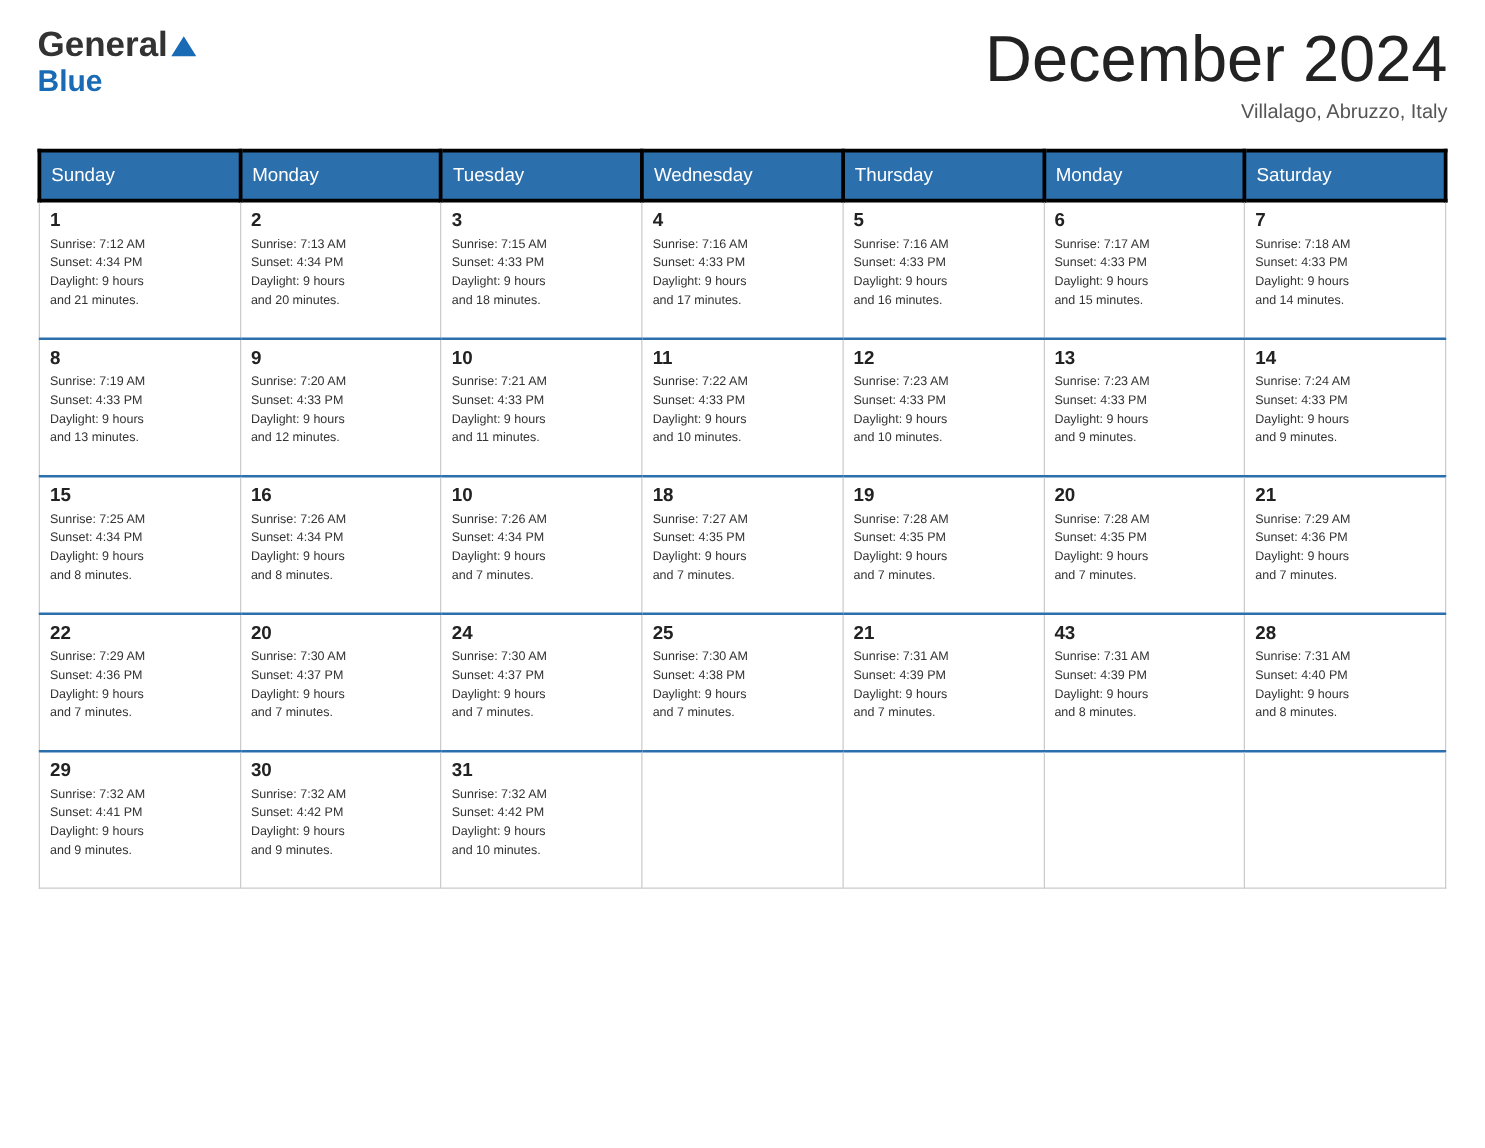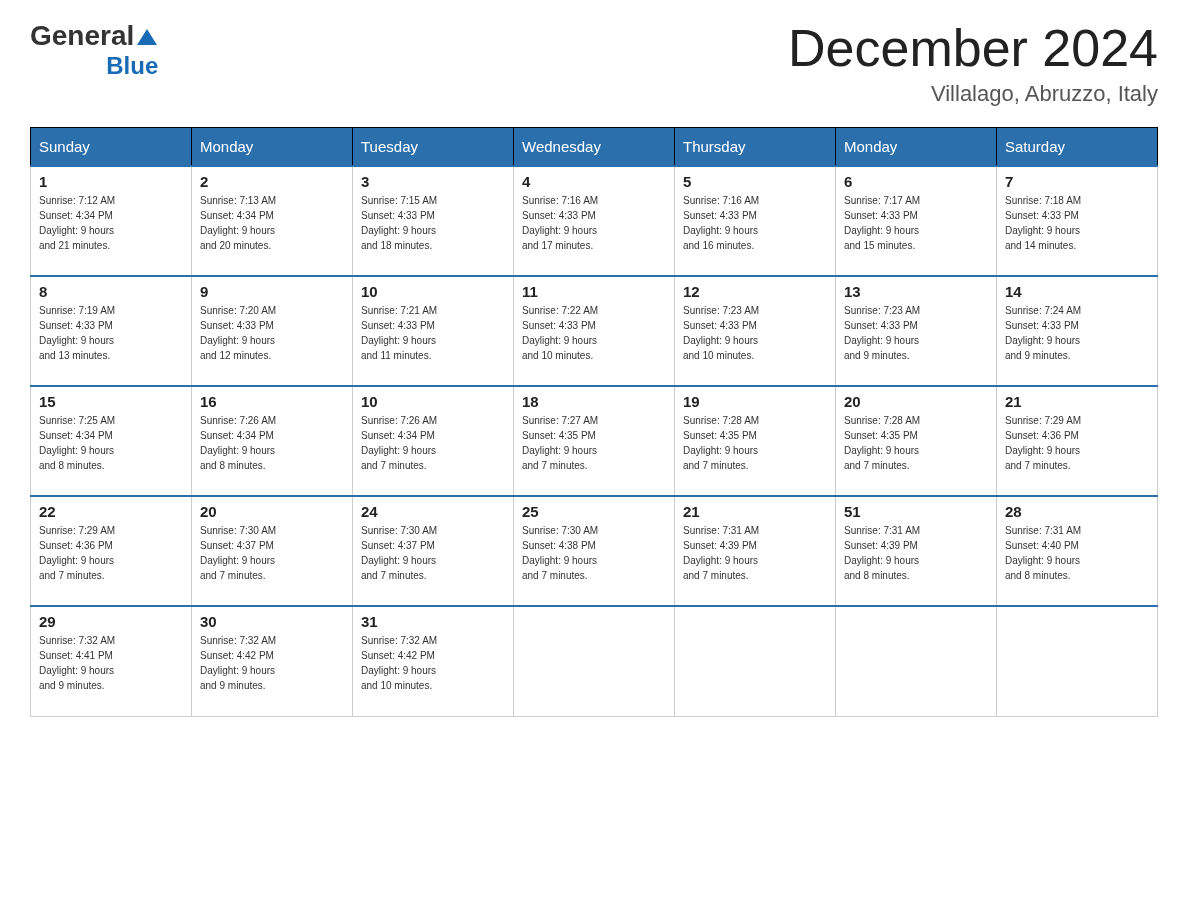--- a/index.html
+++ b/index.html
@@ -12,54 +12,54 @@
     }
     .header {
       display: flex;
       justify-content: space-between;
       align-items: flex-start;
       margin-bottom: 20px;
     }
     .logo {
       display: flex;
       flex-direction: column;
-      align-items: flex-end;
+      align-items: flex-start;
     }
     .logo-text-wrapper {
       display: flex;
       align-items: center;
     }
     .title-area {
       text-align: right;
     }
     .month-title {
       font-size: 52px;
       font-weight: normal;
       color: #222;
       line-height: 1.1;
     }
     .location {
-      font-size: 22px;
+      font-size: 16px;
       color: #555;
       margin-top: 4px;
       text-align: right;
     }
     table {
       width: 100%;
       border-collapse: collapse;
       table-layout: fixed;
     }
     th {
       background-color: #2c6fad;
       color: #fff;
       font-size: 15px;
       font-weight: normal;
       padding: 10px 8px;
       text-align: left;
-      border: 1px solid #000000;
+      border: 3px solid #000000;
     }
     td {
       vertical-align: top;
       padding: 6px 8px;
       border: 1px solid #ccc;
       font-size: 12.5px;
       color: #333;
       height: 110px;
       background: #fff;
     }
@@ -356,21 +356,21 @@
         <td>
         <div class="day-number">21</div>
         <div class="day-info">
           Sunrise: 7:31 AM<br>
           Sunset: 4:39 PM<br>
           Daylight: 9 hours<br>
           and 7 minutes.
         </div>
       </td>
         <td>
-        <div class="day-number">51</div>
+        <div class="day-number">43</div>
         <div class="day-info">
           Sunrise: 7:31 AM<br>
           Sunset: 4:39 PM<br>
           Daylight: 9 hours<br>
           and 8 minutes.
         </div>
       </td>
         <td>
         <div class="day-number">28</div>
         <div class="day-info">

